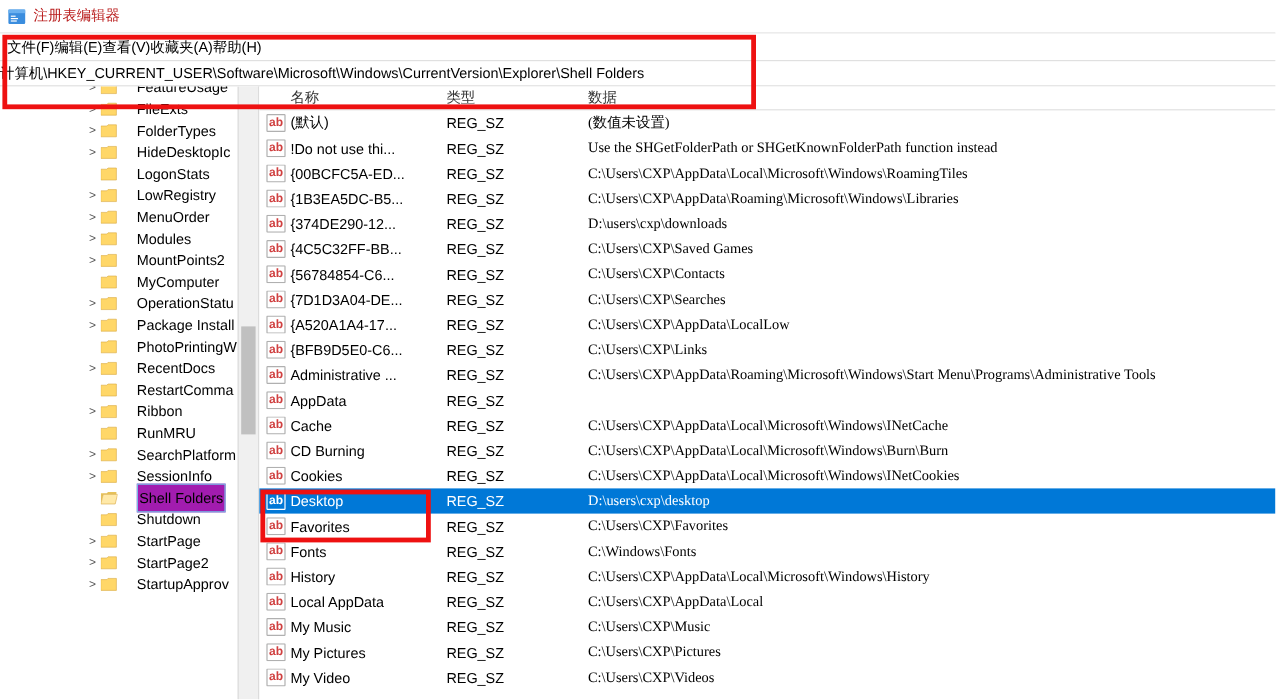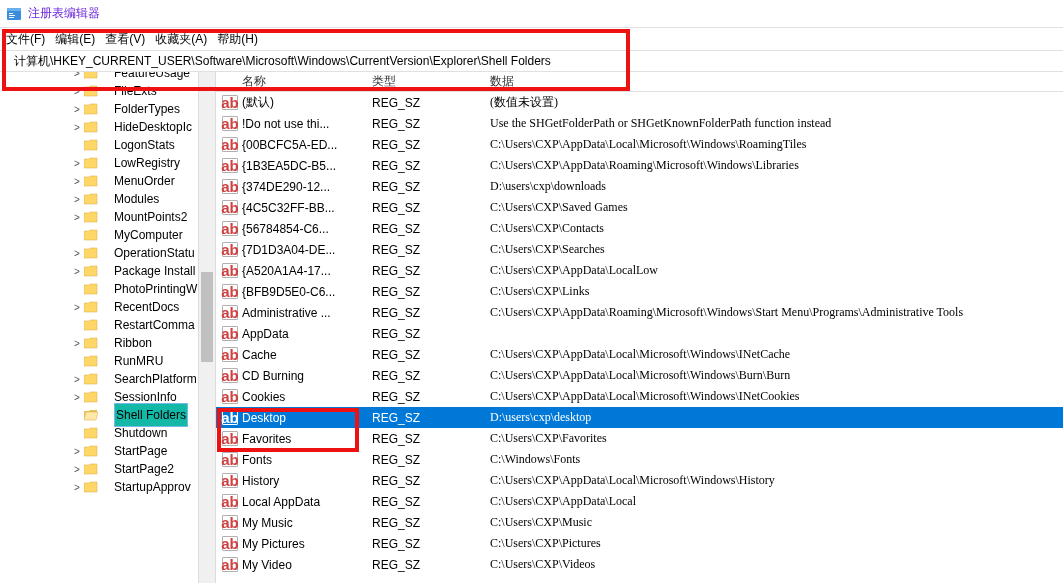--- a/index.html
+++ b/index.html
@@ -1,55 +1,55 @@
 <!DOCTYPE html>
 <html><head>
 <meta charset="utf-8">
 <style>
 * { box-sizing: border-box; margin: 0; padding: 0; font-family: "Segoe UI", "Microsoft YaHei", Tahoma, sans-serif; font-size: 12px; }
 html, body { width: 1063px; height: 583px; background: #fff; overflow: hidden; }
 
 .titlebar { height: 28px; display: flex; align-items: center; padding: 0 6px; background: #fff; border-bottom: 1px solid #e0e0e0; }
 .titlebar .icon-app { width: 16px; height: 16px; margin-right: 6px; }
-.titlebar .title { color: #6d28d9; }
-
-.menubar { height: 22px; display: flex; align-items: center; padding: 0 6px; gap: 10px; background: #fff; }
+.titlebar .title { color: #b91c1c; }
+
+.menubar { height: 22px; display: flex; align-items: center; padding: 0 6px; background: #fff; }
 .menubar .item { cursor: default; }
 
-.addrbar { height: 22px; display: flex; align-items: center; padding: 0 14px; border-top: 1px solid #e0e0e0; border-bottom: 1px solid #e0e0e0; background: #fff; }
+.addrbar { height: 22px; display: flex; align-items: center; padding: 0 0; border-top: 1px solid #e0e0e0; border-bottom: 1px solid #e0e0e0; background: #fff; }
 .addrbar .path { white-space: nowrap; overflow: hidden; text-overflow: ellipsis; width: 100%; }
 
 .red-box-top { position: absolute; top: 29px; left: 2px; width: 628px; height: 62px; border: 4px solid #e11; pointer-events: none; z-index: 50; }
 .red-box-mid { position: absolute; top: 408px; left: 217px; width: 142px; height: 44px; border: 4px solid #e11; pointer-events: none; z-index: 50; }
 
 .main { display: flex; height: calc(583px - 28px - 22px - 22px); }
 
 .tree { width: 216px; border-right: 1px solid #dcdcdc; overflow: hidden; position: relative; }
 .tree-inner { position: absolute; top: -8px; left: 0; width: 100%; }
 .tree-row { height: 18px; display: flex; align-items: center; padding-left: 72px; white-space: nowrap; cursor: default; }
 .tree-row .twisty { width: 10px; text-align: center; color: #555; font-size: 10px; display: inline-block; }
 .tree-row .folder { width: 14px; height: 12px; display: inline-block; margin: 0 2px; }
 .folder svg { display: block; }
 .tree-row .label { margin-left: 14px; }
-.tree-row.selected .label { background: #14b8a6; border: 1px solid #79b7e7; padding: 4px 1px; }
+.tree-row.selected .label { background: #a21caf; border: 1px solid #79b7e7; padding: 4px 1px; }
 .tree-row.selected { }
 
 .values { flex: 1; overflow: hidden; position: relative; }
 .vhead { display: flex; height: 20px; align-items: center; border-bottom: 1px solid #e0e0e0; background: #fff; position: sticky; top: 0; }
 .vhead .col { padding: 12px 6px; color: #333; }
 .vbody { }
 .vrow { display: flex; height: 21px; align-items: center; cursor: default; }
 .vrow .col { padding: 0 6px; white-space: nowrap; overflow: hidden; text-overflow: ellipsis; }
 .col-name { width: 130px; display: flex; align-items: center; gap: 4px; }
 .col-type { width: 118px; margin-left: 20px; }
 .col-data { flex: 1; font-family: Liberation Serif, serif; }
 .vrow.selected { background: #0078d7; color: #fff; }
 .vrow.selected .col { color: #fff; }
 
-.ab-icon { width: 16px; height: 15px; display: inline-flex; align-items: center; justify-content: center; border: 1px solid #b0b0b0; border-radius: 1px; font-size: 15px; color: #d04040; background: #fff; flex-shrink: 0; line-height: 1; font-weight: bold; }
+.ab-icon { width: 16px; height: 15px; display: inline-flex; align-items: center; justify-content: center; border: 1px solid #b0b0b0; border-radius: 1px; font-size: 10px; color: #d04040; background: #fff; flex-shrink: 0; line-height: 1; font-weight: bold; }
 .vrow.selected .ab-icon { border-color: #fff; color: #fff; background: transparent; }
 
 .vscroll { position: absolute; right: 0; top: 0; bottom: 0; width: 17px; background: #f0f0f0; border-left: 1px solid #dcdcdc; }
 .vscroll .thumb { position: absolute; left: 2px; right: 2px; top: 80px; height: 120px; background: #c0c0c0; }
 .tree .vscroll .thumb { top: 200px; height: 90px; }
 </style>
 </head>
 <body>
 
 <div class="titlebar">

